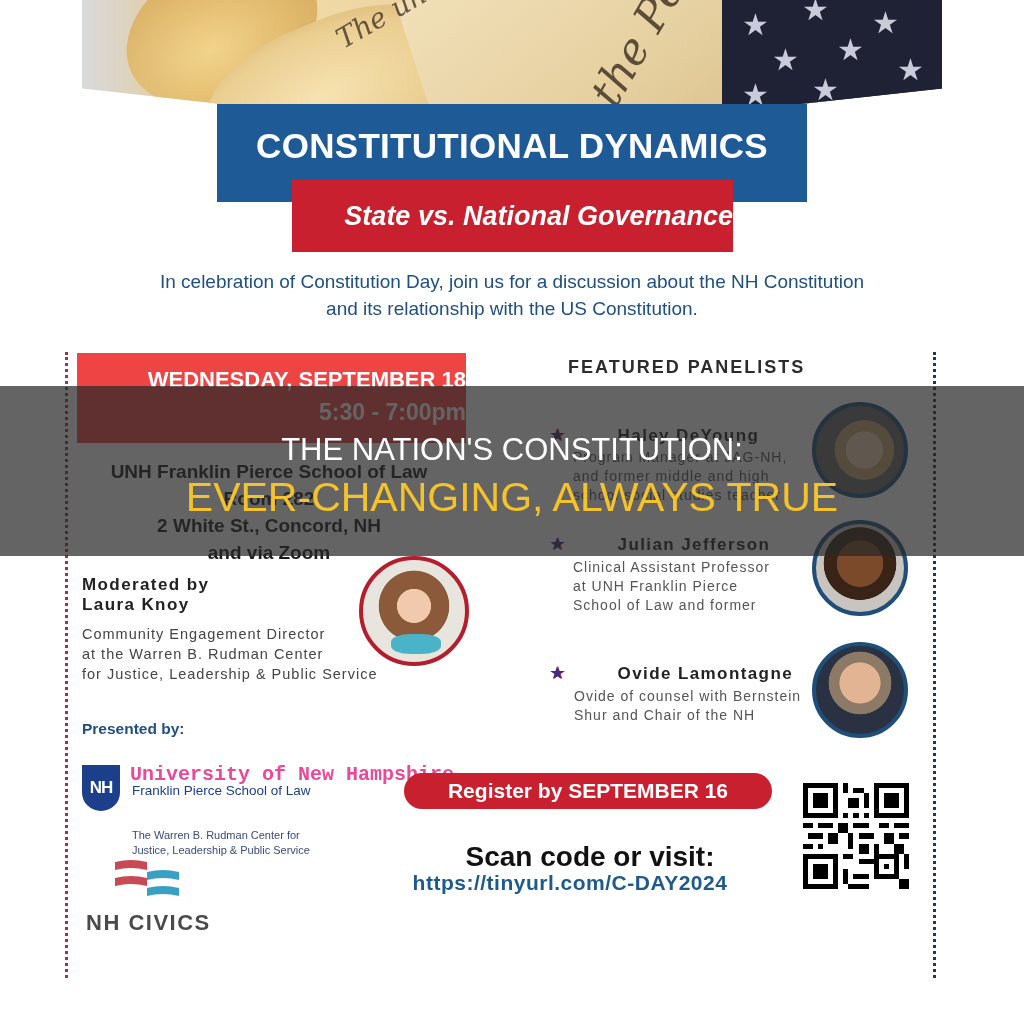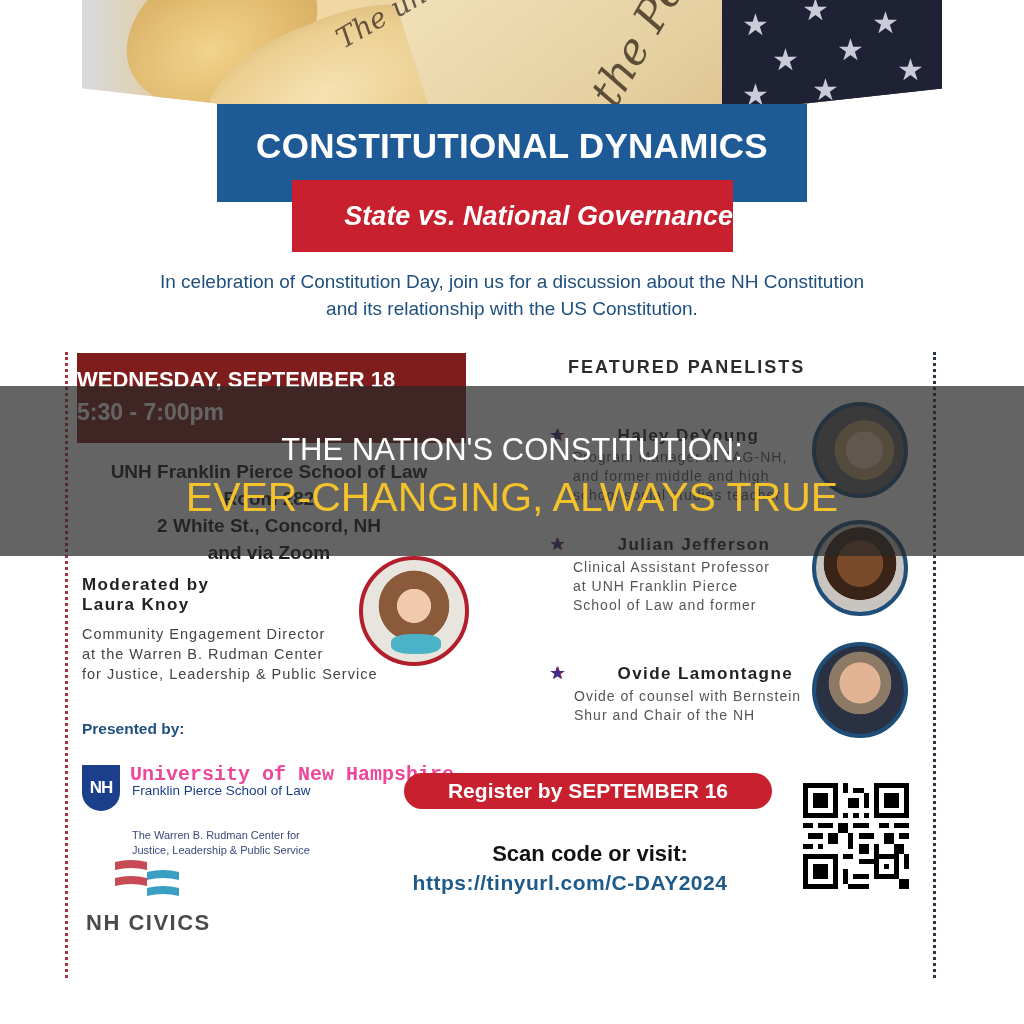--- a/index.html
+++ b/index.html
@@ -41,21 +41,21 @@
     text-align: center; color: #1e4f7e; font-size: 19px; line-height: 27px;
   }
 
   
   .dots-left { left: 65px; top: 352px; width: 3px; height: 626px; border-left: 3px dotted #a5323f; }
   .dots-right { left: 933px; top: 352px; width: 3px; height: 626px; border-left: 3px dotted #2b3548; }
 
   
   .date-box {
     left: 77px; top: 353px; width: 389px; height: 90px;
-    background: #7f1d1d; color: #ffffff; text-align: left;
+    background: #ef4444; color: #ffffff; text-align: right;
   }
   .date-box .d1 { font-weight: bold; font-size: 22px; margin-top: 14px; }
   .date-box .d2 { font-weight: bold; font-size: 23px; margin-top: 6px; color: #ffffff; }
 
   .venue {
     left: 84px; top: 458px; width: 370px; text-align: center;
     font-weight: bold; font-size: 19px; line-height: 27px; color: #1c1c1c;
   }
 
   
@@ -87,21 +87,21 @@
 
   .civics-logo { left: 113px; top: 858px; width: 70px; height: 52px; }
   .civics-text { left: 86px; top: 910px; font-weight: bold; font-size: 22px; letter-spacing: 1.5px; color: #4a4a4a; }
 
   
   .register-btn {
     left: 404px; top: 773px; width: 368px; height: 36px; border-radius: 26px;
     background: #c8202e; color: #ffffff; font-weight: bold; font-size: 21px;
     display: flex; align-items: center; justify-content: center;
   }
-  .scan { left: 380px; top: 841px; width: 420px; text-align: center; font-weight: bold; font-size: 22px; color: #111; }
+  .scan { left: 380px; top: 841px; width: 420px; text-align: center; font-weight: bold; font-size: 28px; color: #111; }
   .url { left: 360px; top: 871px; width: 420px; text-align: center; font-weight: bold; font-size: 21px; color: #1e5a8a; letter-spacing: 0.5px; }
   .qr { left: 803px; top: 783px; width: 106px; height: 106px; background: #fff; }
 
   
   .overlay {
     left: 0; top: 386px; width: 1024px; height: 170px;
     background: rgba(40, 40, 40, 0.72);
   }
   .overlay-line1 {
     left: 0; top: 432px; width: 1024px; text-align: center;

